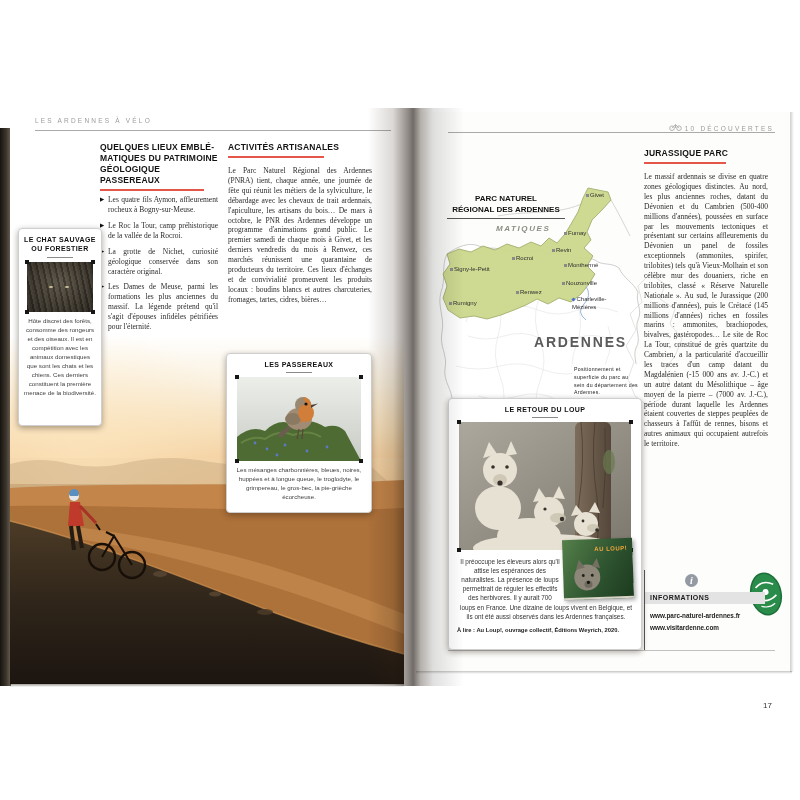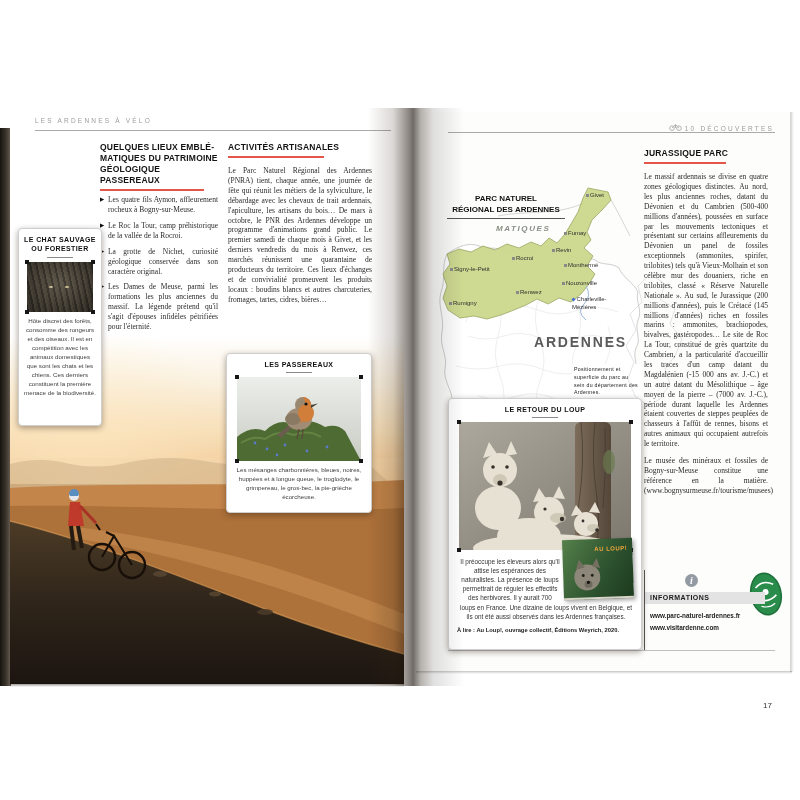--- a/index.html
+++ b/index.html
@@ -269,21 +269,20 @@
     </div>
 
     <div class="abs" style="left:228px;top:36px;width:124px;">
       <svg class="abs" style="left:-24px;top:116px;z-index:0;opacity:.5;" width="70" height="180" viewBox="0 0 70 180">
         <path d="M30,10 L45,20 L40,35 L55,45 L50,60 L62,75 L55,92 L45,105 L50,120 L40,135 L28,142 L15,132 L8,115 L14,98 L6,82 L16,66 L10,50 L22,38 L18,22 Z" fill="none" stroke="#c8c8c8" stroke-width="1"></path>
       </svg>
       <div class="sect-title" style="position:relative;z-index:2;">JURASSIQUE PARC</div>
       <div class="redline" style="width:82px;position:relative;z-index:2;"></div>
       <div class="body-text" style="margin-top:8px;">
         <p class="jur-p">Le massif ardennais se divise en quatre zones géologiques distinctes. Au nord, les plus anciennes roches, datant du Dévonien et du Cambrien (500-400 millions d'années), poussées en surface par les mouvements tectoniques et présentant sur certains affleurements du Dévonien un panel de fossiles exceptionnels (ammonites, spirifer, trilobites) tels qu'à Vieux-Molhain et son célèbre mur des douaniers, riche en trilobites, classé « Réserve Naturelle Nationale ». Au sud, le Jurassique (200 millions d'années), puis le Crétacé (145 millions d'années) riches en fossiles marins : ammonites, brachiopodes, bivalves, gastéropodes… Le site de Roc La Tour, constitué de grès quartzite du Cambrien, a la particularité d'accueillir les traces d'un camp datant du Magdalénien (-15 000 ans av. J.-C.) et un autre datant du Mésolithique – âge moyen de la pierre – (7000 av. J.-C.), période durant laquelle les Ardennes étaient couvertes de steppes peuplées de chasseurs à l'affût de rennes, bisons et autres animaux qui occupaient autrefois le territoire.</p>
-        <p class="jur-p">Le musée des minéraux et fossiles de Bogny-sur-Meuse constitue une référence en la matière. (www.bognysurmeuse.fr/tourisme/musees)</p>
       </div>
     </div>
 
     <div class="pbox abs" style="left:32px;top:286px;width:194px;height:252px;">
       <div class="btitle">LE RETOUR DU LOUP</div>
       <div class="brule"></div>
       <div class="pframe" style="width:172px;height:128px;">
         <div class="pc tl"></div>
         <div class="pc tr"></div>
         <div class="pc bl"></div>

